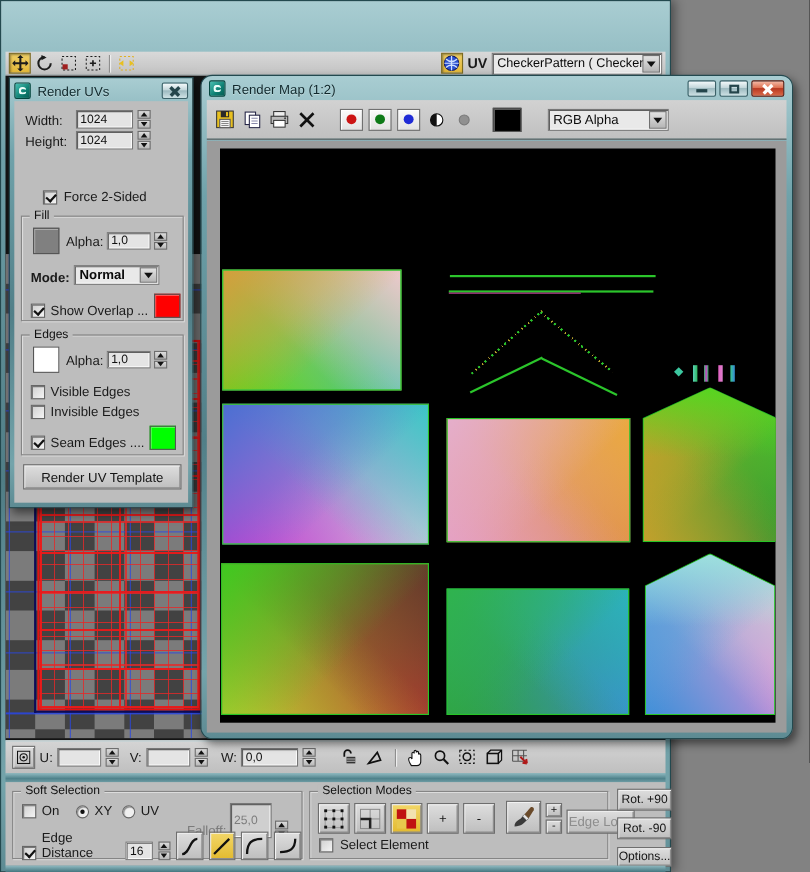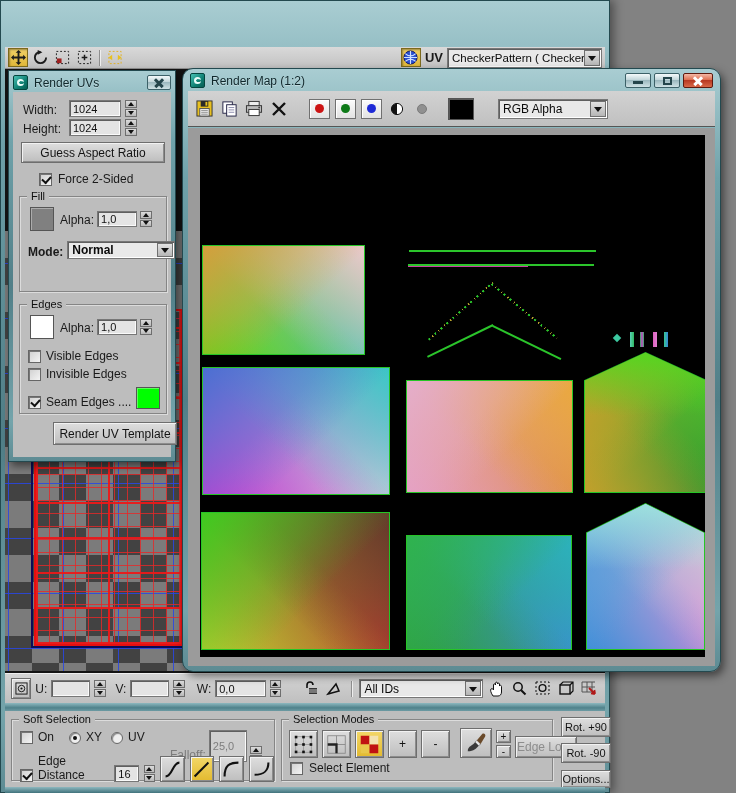--- a/index.html
+++ b/index.html
@@ -233,24 +233,20 @@
           <rect x="5" y="7" width="8" height="6" fill="#333"></rect>
           <path d="M5 9 h8 M5 11 h8" stroke="#bbb" stroke-width="1"></path>
         </svg>
     </div>
     <div class="icon18">
       <svg width="16" height="14" viewBox="0 0 16 14">
           <path d="M2 12 L13 9 L10 2 Z" fill="none" stroke="#111" stroke-width="1.5"></path>
         </svg>
     </div>
     <div class="tsep" style="margin-left:4px;"></div>
-    <div class="combo" style="width:128px; height:19px;">
-      <span>All IDs</span>
-      <div class="arrowbtn"></div>
-    </div>
     <div class="icon18">
       <svg width="15" height="16" viewBox="0 0 15 16">
           <path d="M4 15 C2 12 1 9 2 8 C3 7 4 8 4.5 9 V4 C4.5 2.4 6.5 2.4 6.5 4 V2.2 C6.5 .8 8.5 .8 8.5 2.2 V3 C8.5 1.8 10.5 1.8 10.5 3 V5 C10.5 4 12.5 4 12.5 5.5 V11 C12.5 13.5 11 15 9 15 Z" fill="#fff" stroke="#111" stroke-width="1"></path>
         </svg>
     </div>
     <div class="icon18">
       <svg width="15" height="15" viewBox="0 0 15 15">
           <circle cx="6" cy="6" r="4.2" fill="none" stroke="#111" stroke-width="1.5"></circle>
           <path d="M9.2 9.2 L13.5 13.5" stroke="#111" stroke-width="2"></path>
         </svg>
@@ -433,47 +429,49 @@
     <div class="row" style="left:10px; top:27px;">
       <span style="width:42px;">Height:</span>
       <div class="field" style="width:52px; height:17px;">
           <span>1024</span>
         </div>
       <div class="spin" style="height:17px;">
           <i class="up"></i>
           <i class="dn"></i>
         </div>
     </div>
-    <div class="btn3d" style="position:absolute; left:8px; top:50px; width:144px; height:21px;">
-        <span>Guess Aspect Ratio</span>
-      </div>
     <div class="row" style="left:26px; top:80px; gap:6px;">
       <div class="checkbox checked"></div>
       <span>Force 2-Sided</span>
     </div>
 
     <div class="group" style="left:6px; top:104px; width:148px; height:96px;">
       <span class="legend">Fill</span>
       <div class="swatch" style="position:absolute; left:10px; top:10px; width:24px; height:24px; background:#808080;"></div>
       <div class="row" style="left:40px; top:14px; gap:3px;">
         <span>Alpha:</span>
         <div class="field" style="width:40px; height:16px;">
             <span>1,0</span>
           </div>
         <div class="spin" style="height:16px;">
             <i class="up"></i>
             <i class="dn"></i>
           </div>
       </div>
       <div class="row" style="left:8px; top:44px; gap:4px;font-weight:bold;">
         <span>Mode:</span>
-        <div class="combo" style="width:108px; height:18px;">
+        <div class="combo" style="width:78px; height:18px;">
           <span>Normal</span>
           <div class="arrowbtn"></div>
         </div>
+      </div>
+      <div class="row" style="left:8px; top:70px; gap:5px;">
+        <div class="checkbox checked"></div>
+        <span>Show Overlap ...</span>
+        <div class="swatch" style="width:24px; height:22px; background:#ff0000;"></div>
       </div>
     </div>
 
     <div class="group" style="left:6px; top:212px; width:148px; height:110px;">
       <span class="legend">Edges</span>
       <div class="swatch" style="position:absolute; left:10px; top:10px; width:24px; height:24px; background:#ffffff;"></div>
       <div class="row" style="left:40px; top:14px; gap:3px;">
         <span>Alpha:</span>
         <div class="field" style="width:40px; height:16px;">
             <span>1,0</span>
@@ -491,21 +489,21 @@
         <div class="checkbox"></div>
         <span>Invisible Edges</span>
       </div>
       <div class="row" style="left:8px; top:82px; gap:5px;">
         <div class="checkbox checked"></div>
         <span>Seam Edges ....</span>
         <div class="swatch" style="width:24px; height:22px; background:#00ff00;"></div>
       </div>
     </div>
 
-    <div class="btn3d" style="position:absolute; left:8px; top:330px; width:124px; height:23px;margin-left:32px;">
+    <div class="btn3d" style="position:absolute; left:8px; top:330px; width:144px; height:23px;">
         <span>Render UV Template</span>
       </div>
   </div>
 </div>
 
 <div class="win" id="rendermap">
   <div class="titlebar" style="left:7px; right:7px;">
     <div class="gicon"></div>
     <span class="title-text">Render Map (1:2)</span>
     <div class="winbtns">

